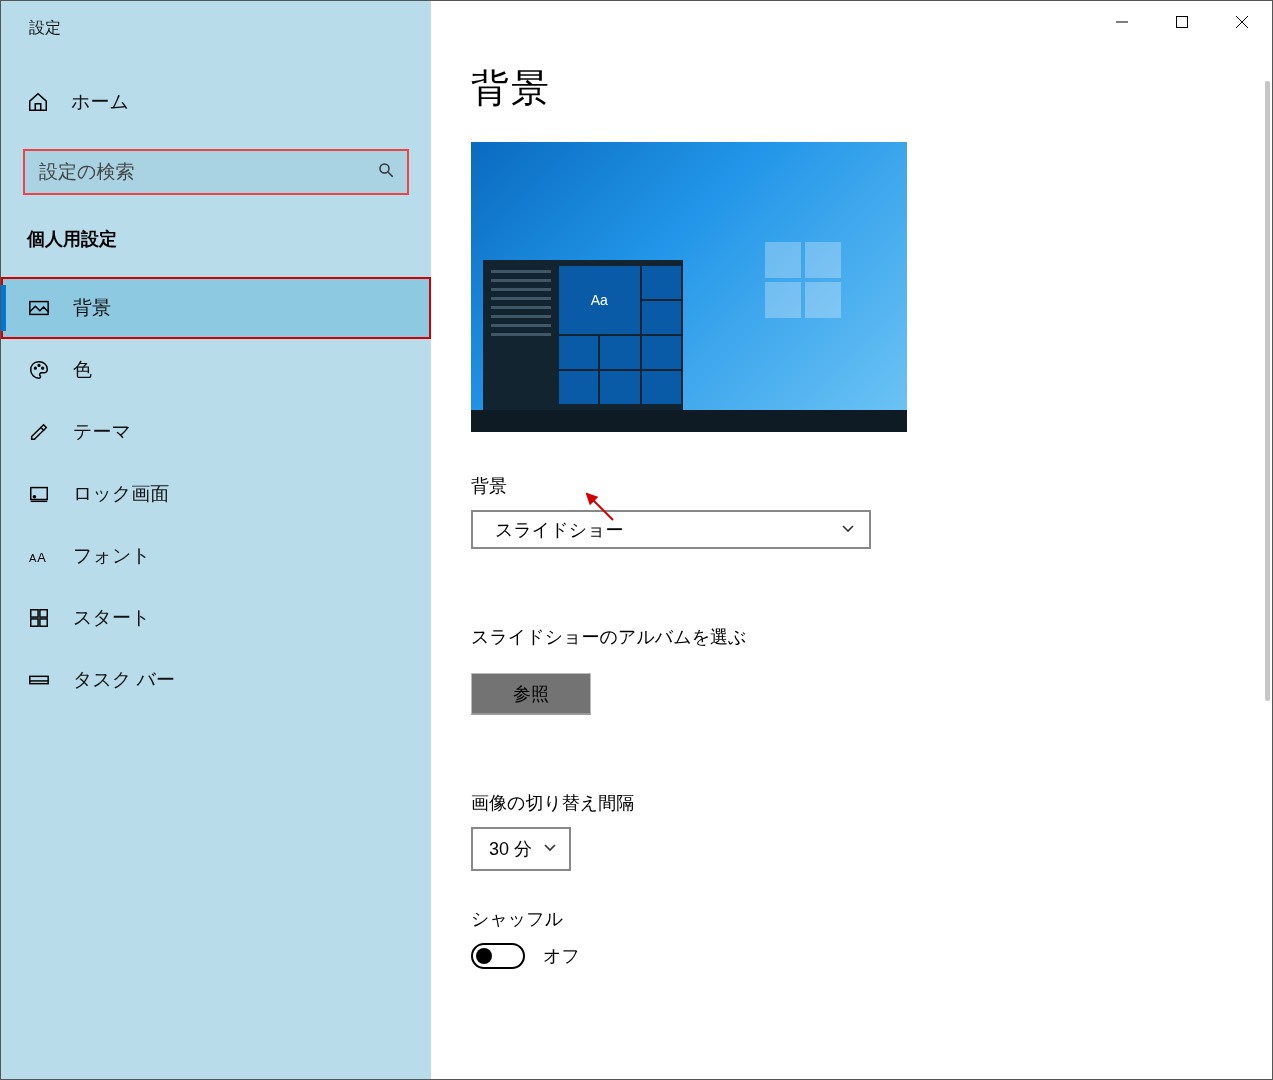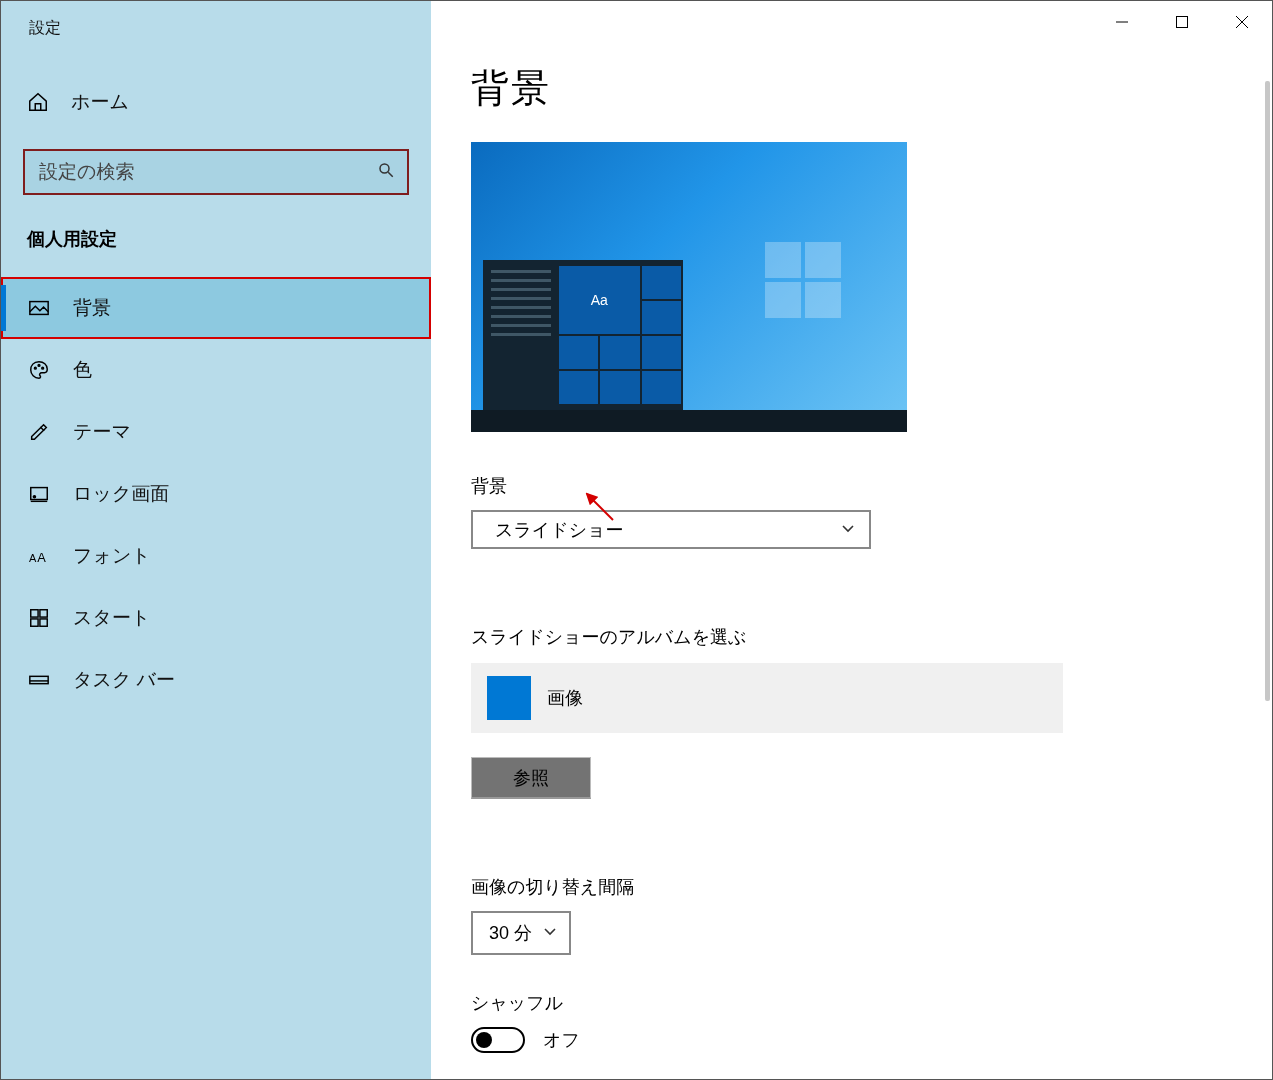--- a/index.html
+++ b/index.html
@@ -6,21 +6,21 @@
 body { width: 1273px; height: 1080px; background: #fff; border: 1px solid #555; overflow: hidden; position: relative; }
 .window { display: flex; height: 100%; }
 
 
 .sidebar { width: 430px; background: #b8dcea; display: flex; flex-direction: column; }
 .titlebar-left { height: 54px; display: flex; align-items: center; padding-left: 28px; font-size: 16px; color: #111; }
 .home-row { display: flex; align-items: center; gap: 22px; padding: 14px 0 14px 26px; margin-top: 20px; cursor: pointer; }
 .home-icon svg { width: 22px; height: 22px; display: block; }
 .home-label { font-size: 19px; color: #111; }
 .search-wrap { margin: 20px 22px 0 22px; position: relative; }
-.search-input { width: 100%; height: 46px; border: 2px solid #7f1d1d; background: #a9d3e3; font-size: 19px; padding: 0 44px 0 14px; color: #222; outline: none; }
+.search-input { width: 100%; height: 46px; border: 2px solid #ef4444; background: #a9d3e3; font-size: 19px; padding: 0 44px 0 14px; color: #222; outline: none; }
 .search-input::placeholder { color: #444; }
 .search-icon { position: absolute; right: 14px; top: 50%; transform: translateY(-50%); }
 .search-icon svg { width: 18px; height: 18px; }
 .section-header { font-size: 18px; font-weight: 700; color: #000; padding: 32px 0 10px 26px; }
 .nav { margin-top: 16px; }
 .nav-item { display: flex; align-items: center; gap: 22px; padding: 0 0 0 26px; height: 62px; cursor: pointer; position: relative; }
 .nav-item.selected { background: #8dc9e0; }
 .nav-item.selected::before { content: ""; position: absolute; left: 0; top: 8px; bottom: 8px; width: 5px; background: #0078d4; }
 .nav-item.highlighted { outline: 2px solid #d40000; outline-offset: -2px; }
 .nav-icon { width: 24px; height: 24px; display: flex; align-items: center; justify-content: center; }
@@ -246,24 +246,20 @@
             <defs>
               <marker id="ah" markerWidth="6" markerHeight="6" refX="5" refY="3" orient="auto">
                 <path d="M0,0 L6,3 L0,6 Z" fill="#d40000"></path>
               </marker>
             </defs>
             <line x1="34" y1="34" x2="8" y2="8" stroke="#d40000" stroke-width="2" marker-end="url(#ah)"></line>
           </svg>
       </div>
 
       <div class="field-label mt-big">スライドショーのアルバムを選ぶ</div>
-      <div class="album-row">
-        <div class="album-thumb"></div>
-        <div class="album-label">画像</div>
-      </div>
       <div class="browse-btn">参照</div>
 
       <div class="field-label mt-big">画像の切り替え間隔</div>
       <div class="interval-dd">
         <span class="dropdown-text">30 分</span>
         <span class="chevron">
           <svg viewBox="0 0 14 14" fill="none" stroke="#333" stroke-width="1.6">
               <polyline points="2,5 7,10 12,5"></polyline>
             </svg>
         </span>

